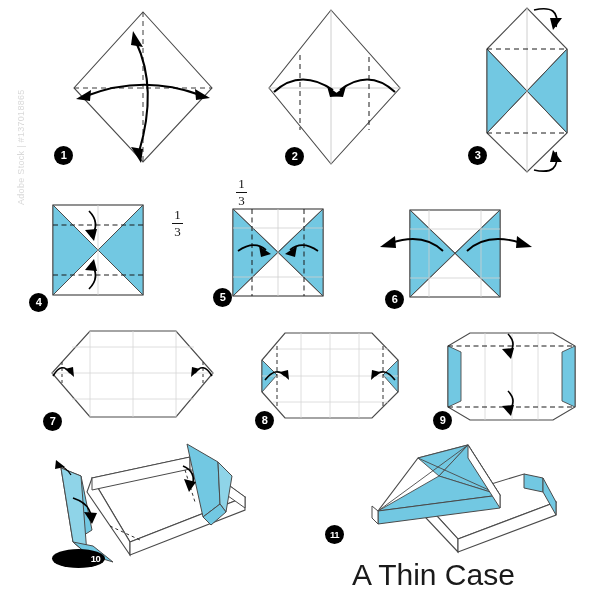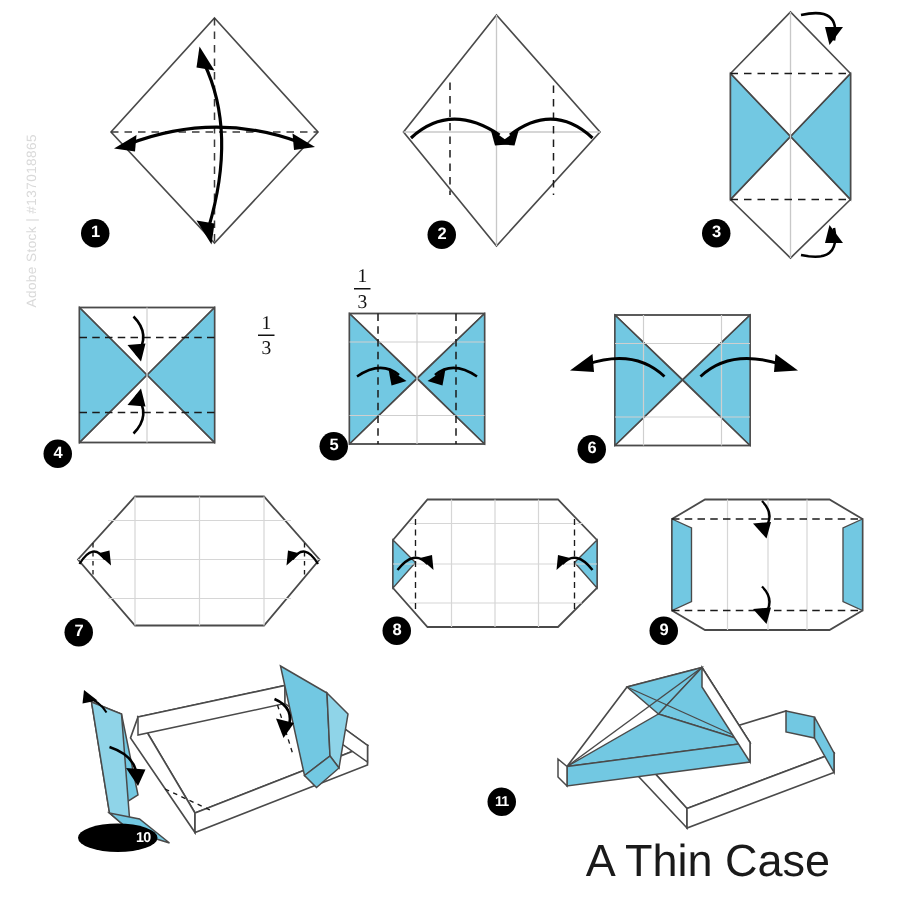--- a/index.html
+++ b/index.html
@@ -12,21 +12,21 @@
          display:flex;align-items:center;justify-content:center;
          line-height:1;letter-spacing:-0.5px;}
   .badge.wide{font-size:9.5px;}
   .frac{position:absolute;font-family:"Liberation Serif",serif;
         font-size:13px;text-align:center;line-height:1.05;color:#111;}
   .frac .num{display:block;}
   .frac .bar{display:block;border-top:1.3px solid #111;width:11px;margin:1px auto;}
   .frac .den{display:block;}
   #title{position:absolute;left:352px;top:558px;width:240px;
          font-size:30px;font-weight:400;color:#1a1a1a;
-         font-family:"Liberation Sans",sans-serif;letter-spacing:0px;text-align:center;}
+         font-family:"Liberation Sans",sans-serif;letter-spacing:0px;}
   #wm{position:absolute;left:-74px;top:105px;width:190px;
       transform:rotate(-90deg);transform-origin:center;
       font-size:9px;color:#d9d9d9;letter-spacing:0.3px;
       font-family:"Liberation Sans",sans-serif;white-space:nowrap;}
   svg{display:block;overflow:visible;}
 </style>
 </head>
 <body>
 
 <div id="stage">

